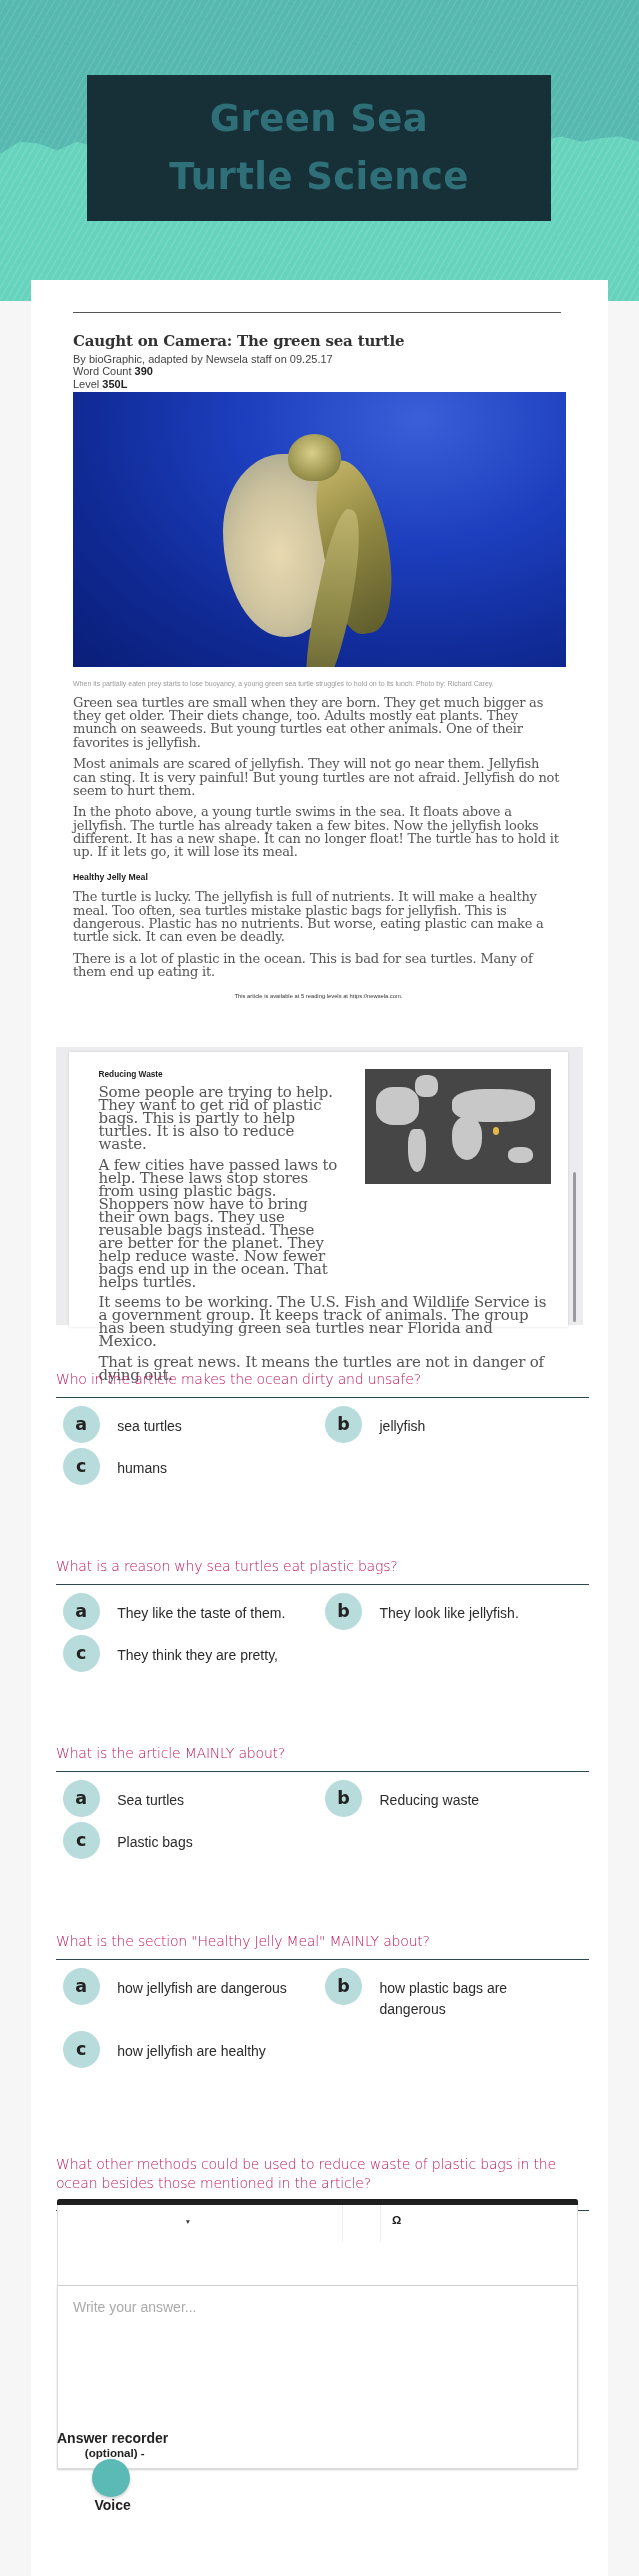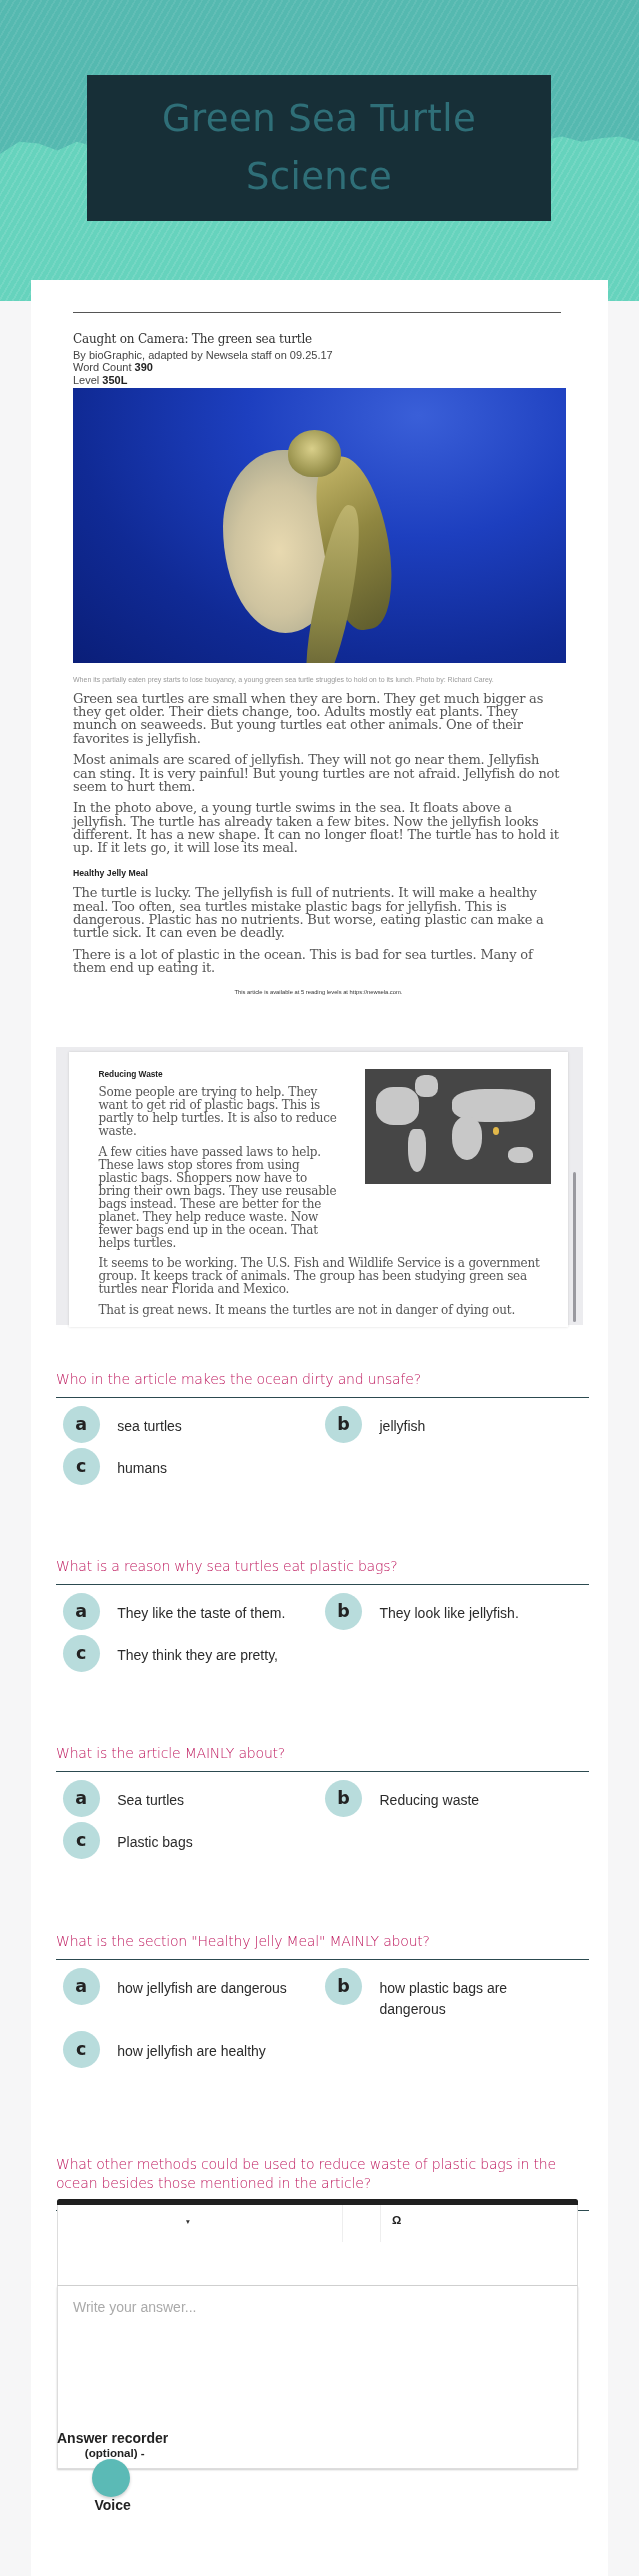--- a/index.html
+++ b/index.html
@@ -29,21 +29,21 @@
     clip-path: polygon(0 12%, 3% 5%, 6% 6%, 9% 10%, 12% 5%, 15% 8%, 18% 10%, 82% 10%, 85% 4%, 88% 2%, 91% 5%, 94% 3%, 97% 2%, 100% 5%, 100% 100%, 0 100%);
   }
   .title-box {
     position: absolute; left: 87px; top: 75px; width: 464px; height: 146px;
     background: #172f37;
     display: flex; align-items: center; justify-content: center;
     text-align: center;
   }
   .title-box h1 {
     font-family: "DejaVu Sans", sans-serif;
-    font-weight: 400;
+    font-weight: 700;
     font-size: 37px;
     line-height: 58px;
     color: #2f6f78;
     letter-spacing: 0.4px;
     width: 349px;
   }
 
   
   .card {
     position: absolute; left: 31px; top: 280px; width: 577px; height: 2296px;
@@ -59,21 +59,21 @@
   .logo-icon::before {
     content: ""; position: absolute; left: 5px; top: 4.2px; width: 20px; height: 21.6px;
     background: #ffffff; border-top-right-radius: 8.3px;
   }
   .logo-icon::after {
     content: ""; position: absolute; left: 14px; top: 4.2px; width: 1.7px; height: 21.6px; background: #2f78e6;
   }
   .logo-text { font-family: "DejaVu Sans", sans-serif; font-weight: bold; font-size: 21px; color: #111; letter-spacing: -0.4px; }
   .doc-rule { height: 1.7px; background: #555; margin-top: 6.7px; width: 488px; }
   .doc-title {
-    font-family: "DejaVu Serif", serif; font-weight: normal; font-size: 12px; color: #333;
+    font-family: "DejaVu Serif", serif; font-weight: bold; font-size: 15px; color: #333;
     margin-top: 18.3px; letter-spacing: -0.2px;
   }
   .meta { font-size: 11px; color: #444; line-height: 12.5px; margin-top: 3.3px; }
   .meta b { color: #222; }
   .hero-photo {
     margin-top: 1.7px; width: 493px; height: 275px; position: relative; overflow: hidden;
     background: radial-gradient(ellipse at 70% 10%, #3a5fd8 0%, #1d3fbf 35%, #102a95 70%, #0a1e78 100%);
   }
   .jelly {
     position: absolute; left: 150px; top: 62px; width: 125px; height: 183px;
@@ -110,21 +110,21 @@
   .viewer-page {
     position: absolute; left: 12.5px; top: 5px; width: 499px; height: 275px; background: #fff;
     box-shadow: 0 0 2.5px rgba(0,0,0,0.15);
   }
   .viewer-scroll {
     position: absolute; right: 6.7px; top: 125px; width: 3.3px; height: 150px; background: #9a9aa0; border-radius: 1.7px;
   }
   .vp-inner { position: absolute; left: 30px; top: 16.6px; width: 449px; }
   .vp-col { width: 241px; }
   .vp-inner .section-head { margin-top: 0; font-size: 8.3px; }
-  .vp-inner p { font-family: "DejaVu Serif", serif; font-size: 12px; line-height: 13px; color: #555; margin-top: 7.5px; letter-spacing: -0.2px; }
+  .vp-inner p { font-family: "DejaVu Serif", serif; font-size: 15px; line-height: 13px; color: #555; margin-top: 7.5px; letter-spacing: -0.2px; }
   .map {
     position: absolute; left: 266px; top: 0px; width: 186px; height: 115px; background: #464646;
     overflow: hidden;
   }
   .land { position: absolute; background: #c8c8c8; border-radius: 40%; }
   .hot { position: absolute; background: #e2b84a; border-radius: 50%; }
 
   
   .q {
     position: absolute; left: 25px; width: 533px;

